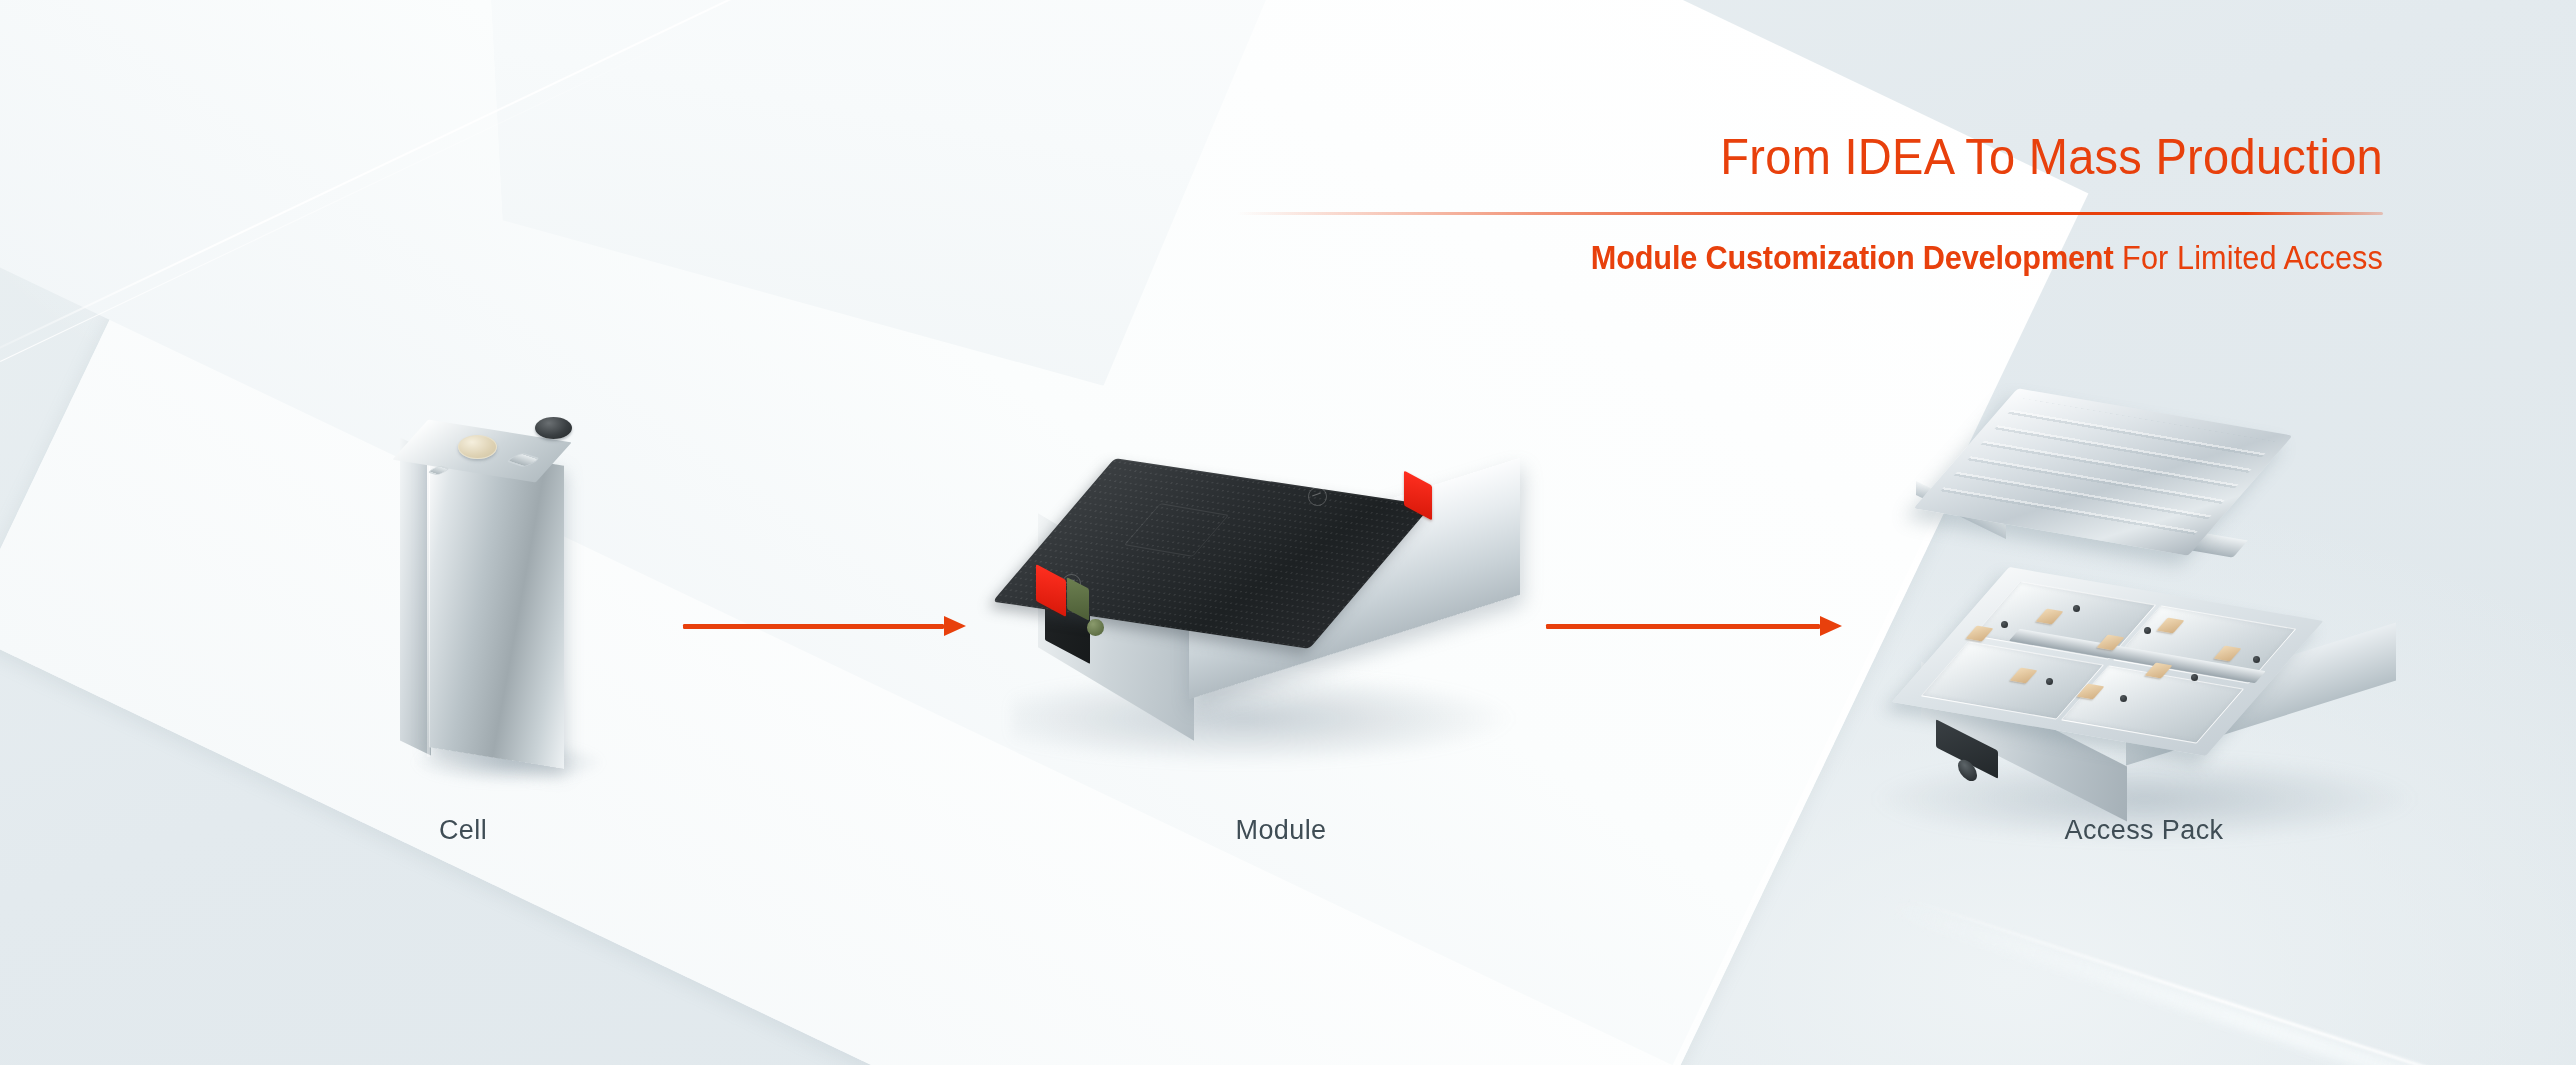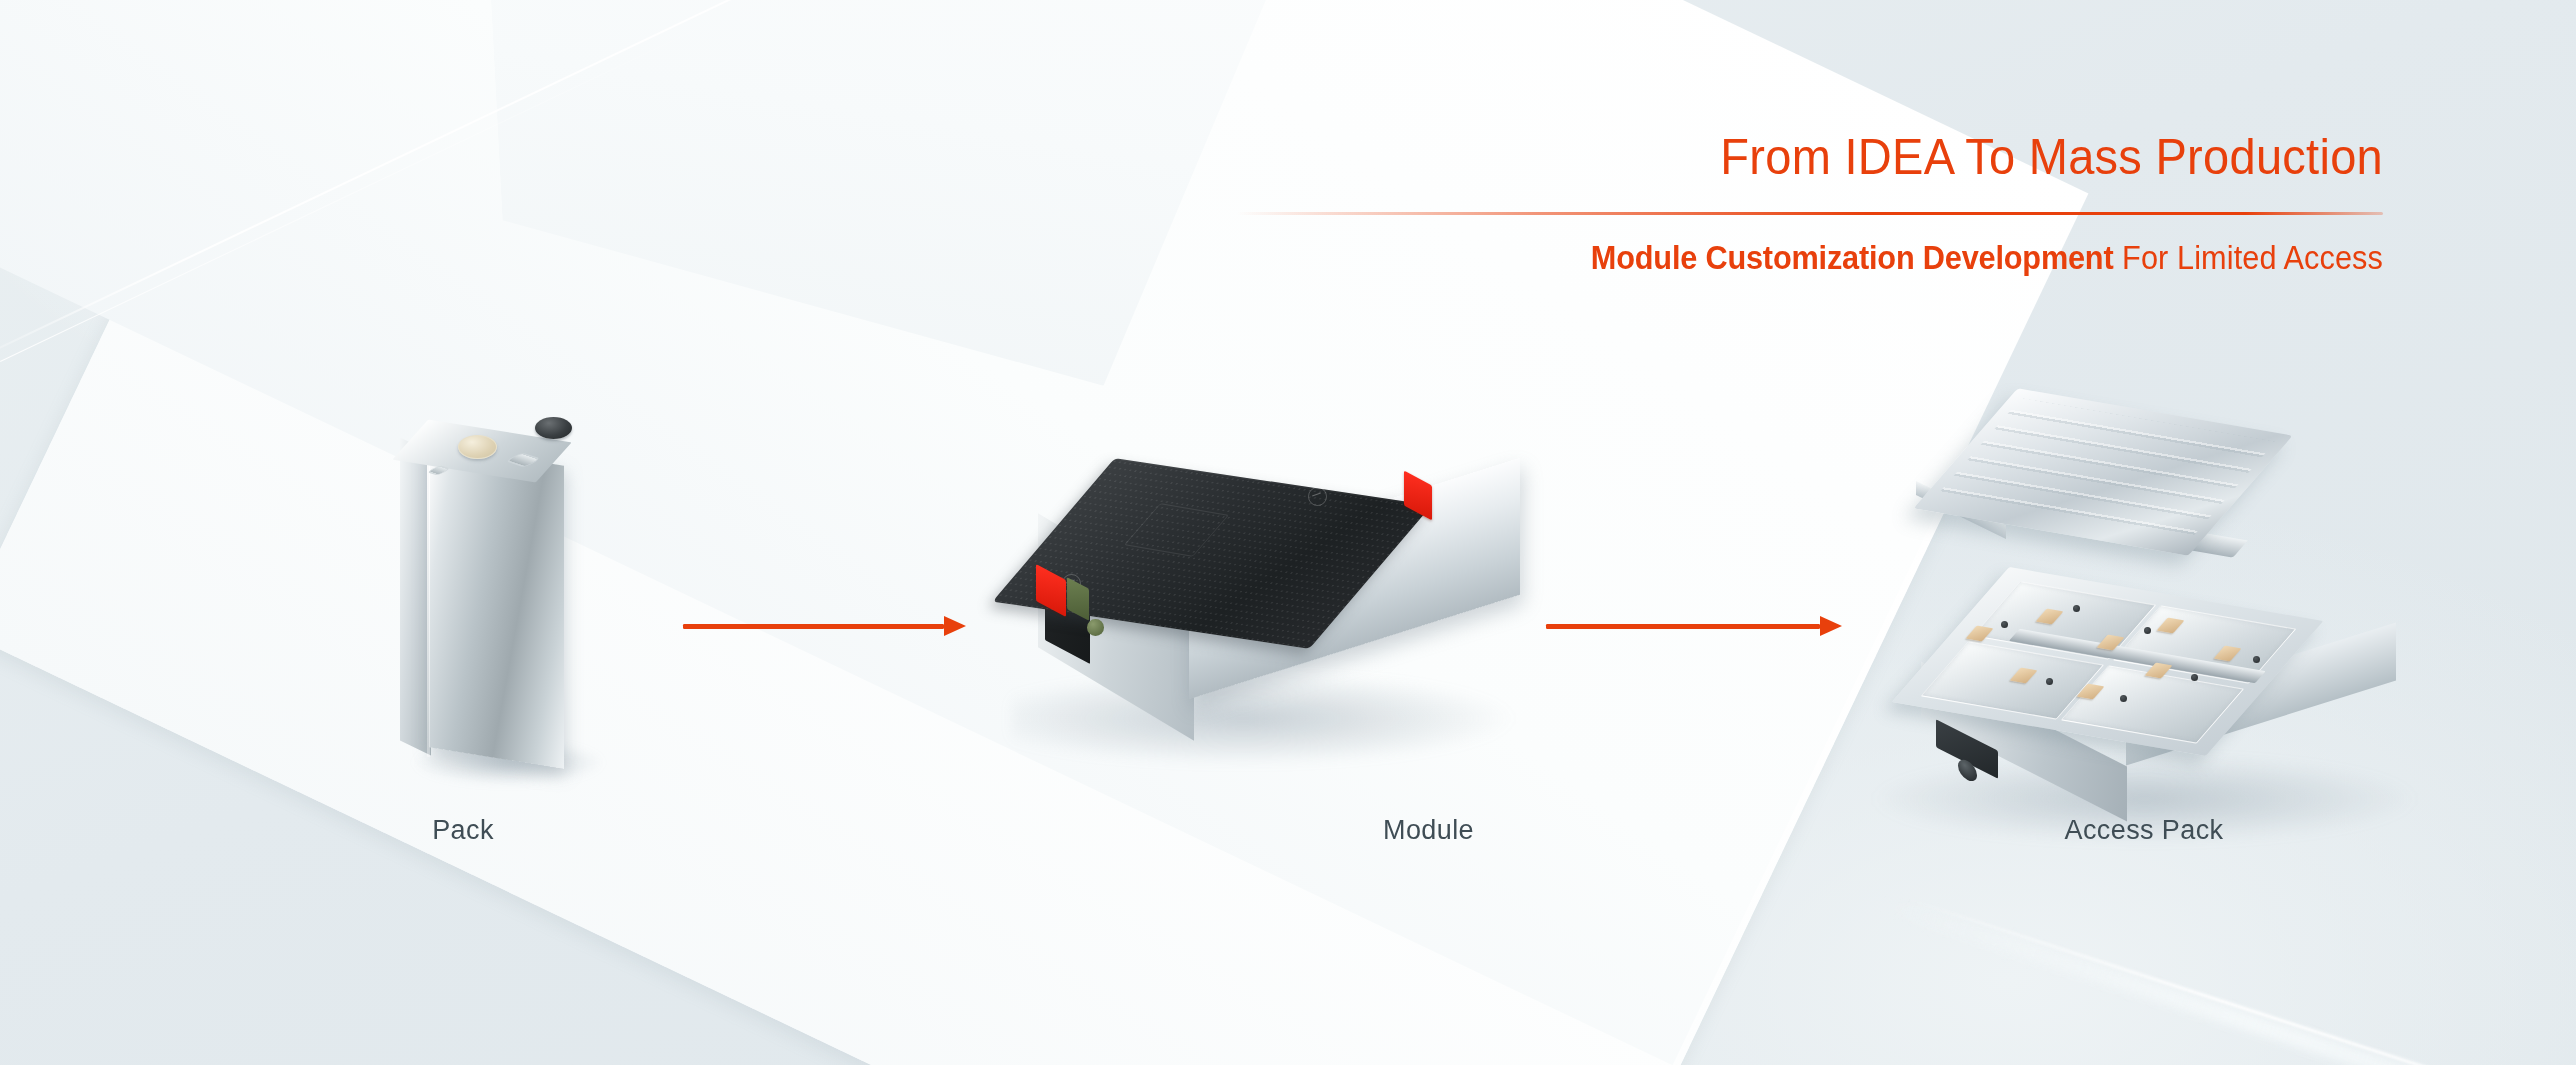--- a/index.html
+++ b/index.html
@@ -222,21 +222,21 @@
     <div class="cell-side"></div>
     <div class="cell-body"></div>
     <div class="cell-hl"></div>
     <div class="cell-top">
       <div class="hole"></div>
       <div class="vent"></div>
     </div>
     <div class="term term-pos"></div>
     <div class="term term-neg"></div>
   </div>
-  <div class="caption" style="left:270px;top:815px;">Pack</div>
+  <div class="caption" style="left:270px;top:815px;">Cell</div>
 
   <div class="item mod-wrap">
     <div class="mod-shadow"></div>
     <div class="mod-front"></div>
     <div class="mod-right"></div>
     <div class="mod-endface"></div>
     <div class="mod-topcover">
       <div class="mod-dots"></div>
     </div>
     <div class="mod-emboss"></div>
@@ -244,21 +244,21 @@
         <i></i>
       </div>
     <div class="mod-screw s2">
         <i></i>
       </div>
     <div class="green-conn"></div>
     <div class="green-conn2"></div>
     <div class="red-tab red-left"></div>
     <div class="red-tab red-right"></div>
   </div>
-  <div class="caption" style="left:1088px;top:815px;text-align:right;">Module</div>
+  <div class="caption" style="left:1088px;top:815px;">Module</div>
 
   <div class="item pack-wrap">
     <div class="pack-shadow"></div>
 
     <div class="lid-lip"></div>
     <div class="lid-edge"></div>
     <div class="lid">
       <div class="lid-ribs"></div>
     </div>
 

